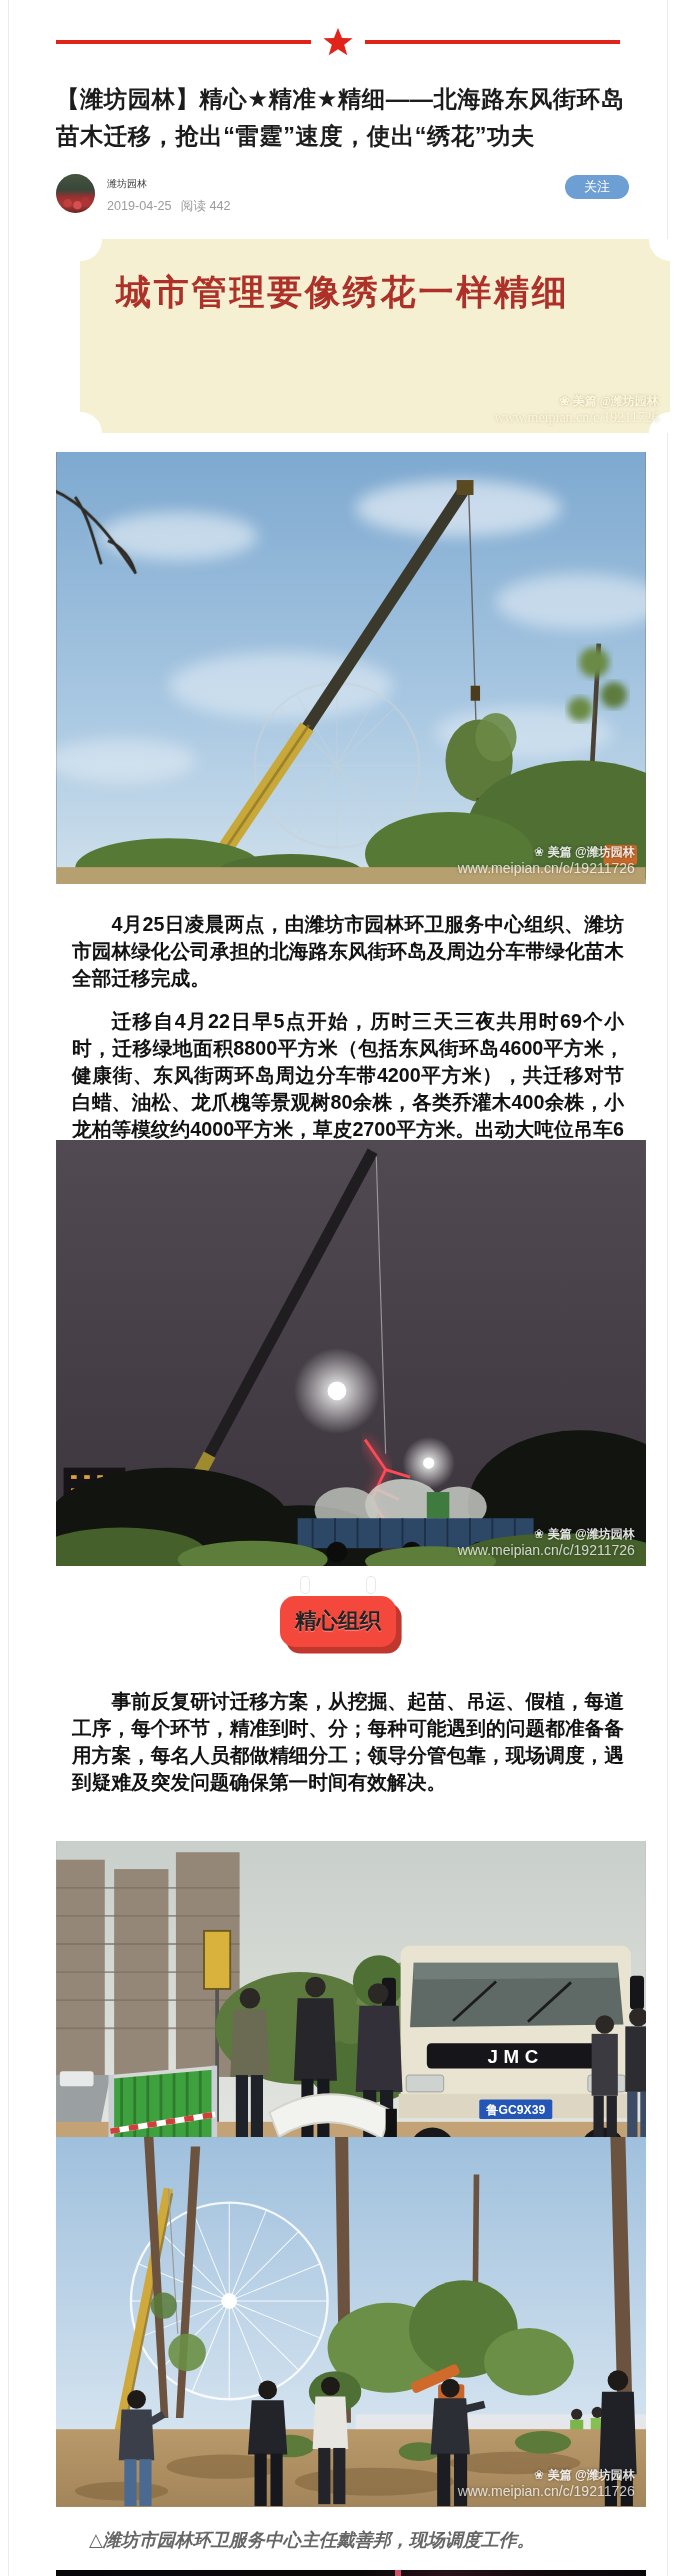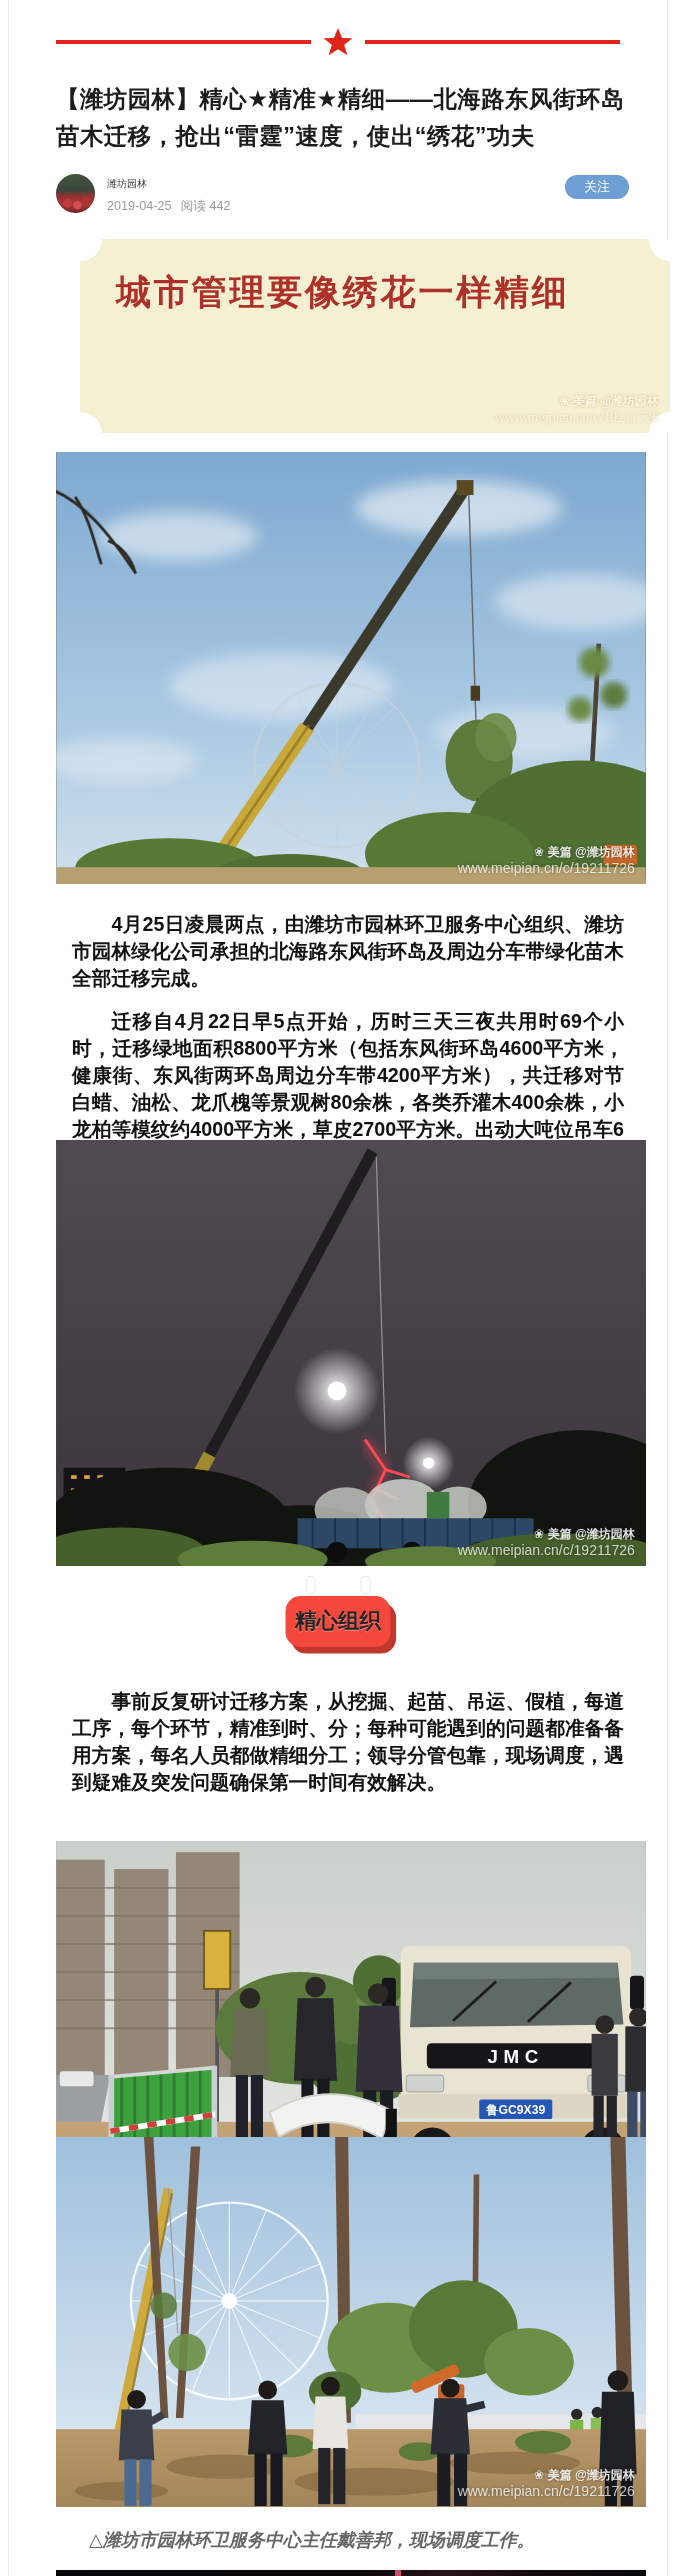--- a/index.html
+++ b/index.html
@@ -41,21 +41,21 @@
   .wm .l1{font-size:12px;font-weight:700;}
   .wm .l2{font-size:14px;opacity:.85;}
   .wm.cream{color:rgba(253,249,228,.95);text-shadow:0 0 2.8px rgba(150,135,80,.55);}
   
   .paras{position:absolute;left:56px;width:584px;font-size:19.7px;font-weight:700;
          line-height:27px;color:#121212;text-align:justify;}
   .paras p{margin:16px;text-indent:2em;}
   #paras1{top:895px;} #paras2{top:1672px;}
   
   .badge-wrap{position:absolute;left:50%;top:1586px;transform:translateX(-50%);}
-  .badge-body{position:relative;margin-top:10.3px;width:105px;height:51px;background:#f4483d;
+  .badge-body{position:relative;margin-top:10.3px;width:116px;height:51px;background:#f4483d;
               border-radius:15px;box-shadow:5.6px 6.6px 0 #c0372d;text-align:center;line-height:51px;
               font-size:21.5px;font-weight:700;color:#242424;text-shadow:0 0.9px 0.9px rgba(255,255,255,.4);}
   .pin{position:absolute;top:-9.4px;width:8.4px;height:16px;background:#fff;border-radius:3.7px;
        box-shadow:0 0 0 0.9px rgba(0,0,0,.1);}
   .pin.p1{left:20.6px;} .pin.p2{right:20.6px;}
   
   .caption{position:absolute;left:89px;top:2528px;font-size:18px;font-weight:700;
            font-style:italic;color:#666;}
   
   .strip{position:absolute;left:56px;top:2570px;width:590px;height:5.6px;

